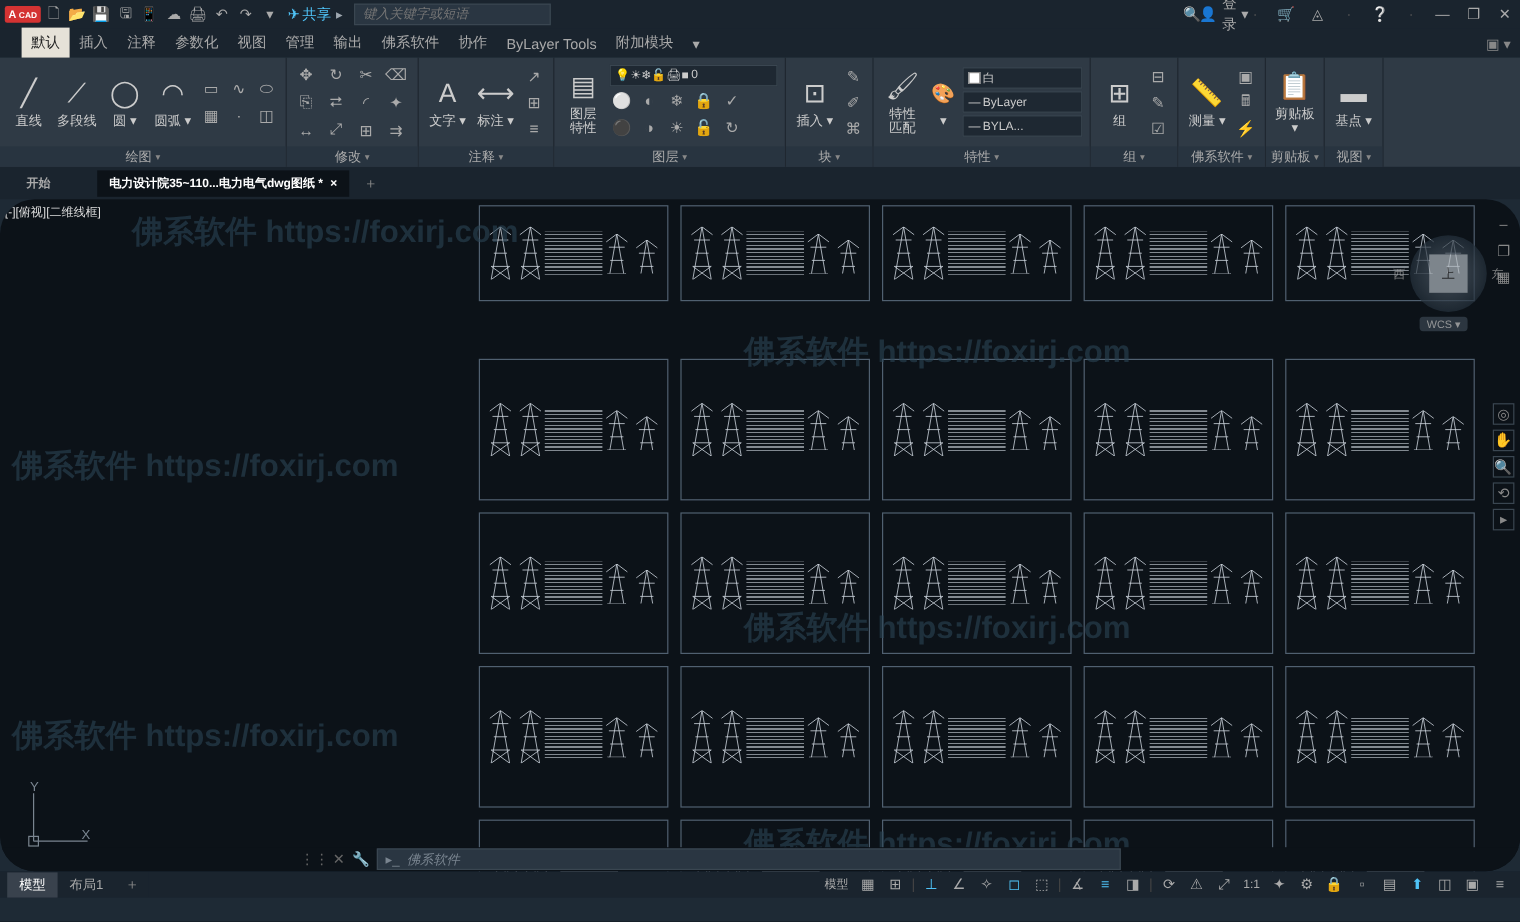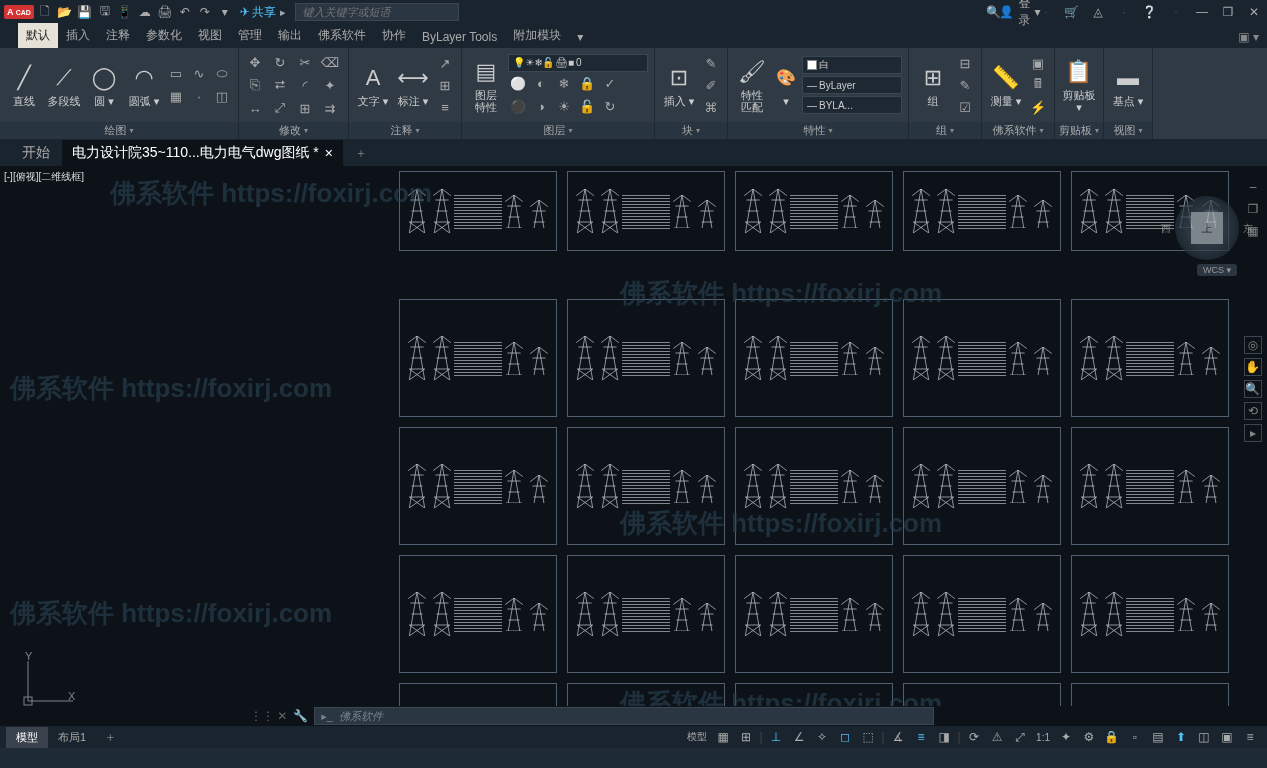--- a/index.html
+++ b/index.html
@@ -32,32 +32,32 @@
 .big-btn .icon { font-size: 22px; height: 30px; display: flex; align-items: center; justify-content: center; }
 .big-btn .txt { line-height: 1.1; text-align: center; }
 .small-grid { display: grid; grid-template-columns: repeat(3, 20px); gap: 3px; }
 .small-grid span, .small-col span { width: 20px; height: 20px; display: inline-flex; align-items: center; justify-content: center; color: #aaa; font-size: 13px; cursor: pointer; }
 .small-col { display: flex; flex-direction: column; gap: 2px; }
 .prop-row { display: flex; align-items: center; gap: 2px; background: #1e2832; border: 1px solid #3a4651; padding: 0 4px; height: 18px; font-size: 10px; color: #ccc; width: 100px; }
 .prop-row .swatch { width: 10px; height: 10px; border: 1px solid #888; background: #fff; }
 
 
 .file-tabs { background: #1a242e; height: 26px; display: flex; align-items: center; padding-left: 12px; gap: 2px; }
-.file-tabs .ftab { padding: 4px 10px; color: #aaa; font-size: 14px; cursor: pointer; display: flex; align-items: center; gap: 6px; }
-.file-tabs .ftab.active { background: #0c1218; color: #fff; }
+.file-tabs .ftab { padding: 4px 10px; color: #aaa; font-size: 10px; cursor: pointer; display: flex; align-items: center; gap: 6px; font-weight: bold; }
+.file-tabs .ftab.active { background: #0c1218; color: #fff; margin-left: 27px; }
 .file-tabs .plus { color: #888; padding: 4px 10px; cursor: pointer; }
 
 
-.canvas-area { background: #0c1218; height: 560px; position: relative; overflow: hidden; }
+.canvas-area { background: #0c1218; height: 560px; position: relative; overflow: hidden; border-radius: 29px; }
 .viewport-label { position: absolute; top: 4px; left: 4px; color: #ddd; font-size: 10px; z-index: 5; }
 .viewcube { position: absolute; top: 30px; right: 28px; width: 64px; height: 64px; background: radial-gradient(circle, #5a6672 0%, #1e2a35 80%); border-radius: 50%; display: flex; align-items: center; justify-content: center; opacity: 0.7; z-index:6; }
 .viewcube .cube { width: 32px; height: 32px; background: #aeb6bd; color: #333; display: flex; align-items: center; justify-content: center; font-size: 11px; }
 .viewcube .dir { position: absolute; font-size: 10px; color: #aaa; }
 .viewcube .w { left: -14px; top: 26px; } .viewcube .e { right: -14px; top: 26px; }
-.wcs-label { position: absolute; top: 98px; right: 30px; background: #3a4651; color: #ccc; padding: 1px 6px; font-size: 9px; opacity: 0.7; border-radius:3px; z-index:6;}
+.wcs-label { position: absolute; top: 98px; right: 44px; background: #3a4651; color: #ccc; padding: 1px 6px; font-size: 9px; opacity: 0.7; border-radius:3px; z-index:6;}
 .nav-bar { position: absolute; right: 4px; top: 12px; width: 20px; display: flex; flex-direction: column; gap: 4px; align-items: center; z-index:6;}
 .nav-bar span { width: 18px; height: 18px; color: #888; font-size: 12px; display: inline-flex; align-items: center; justify-content: center; cursor: pointer; }
 .nav-bar-bottom { top: 170px; }
 .nav-bar-bottom span{ border:1px solid #3a4651;}
 .ucs { position: absolute; bottom: 24px; left: 18px; color: #7a8590; font-size: 11px; }
 .ucs .y { position: absolute; top: -40px; left: 7px; } .ucs .x { margin-left: 50px; }
 .ucs svg { position: absolute; bottom: -4px; left: 0; }
 
 
 .draw-grid { position: absolute; top: 0; left: 394px; display: grid; grid-template-columns: repeat(5, 168px); grid-auto-rows: 128px; gap: 0; }

